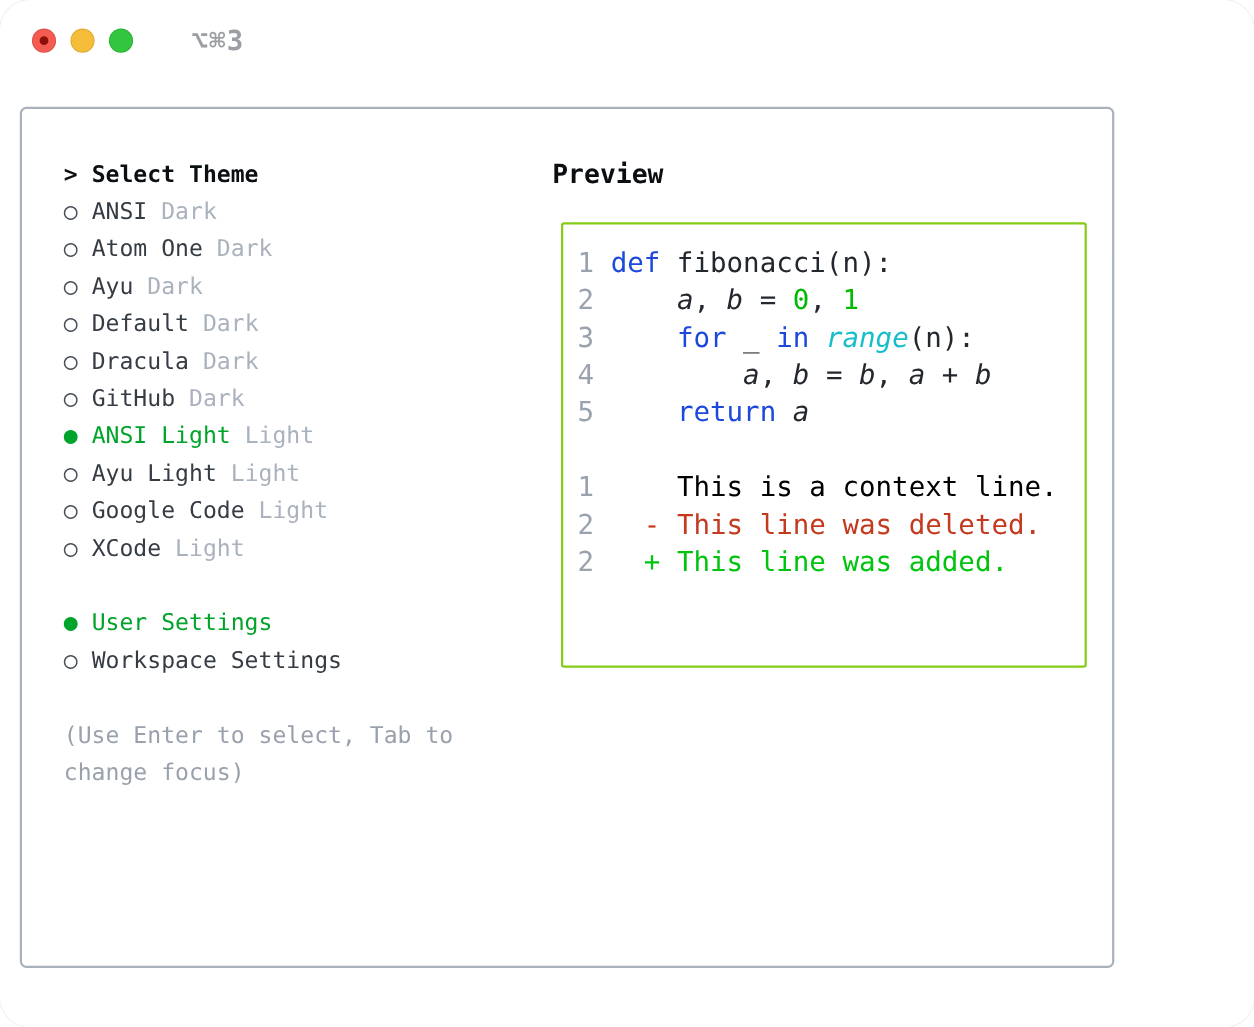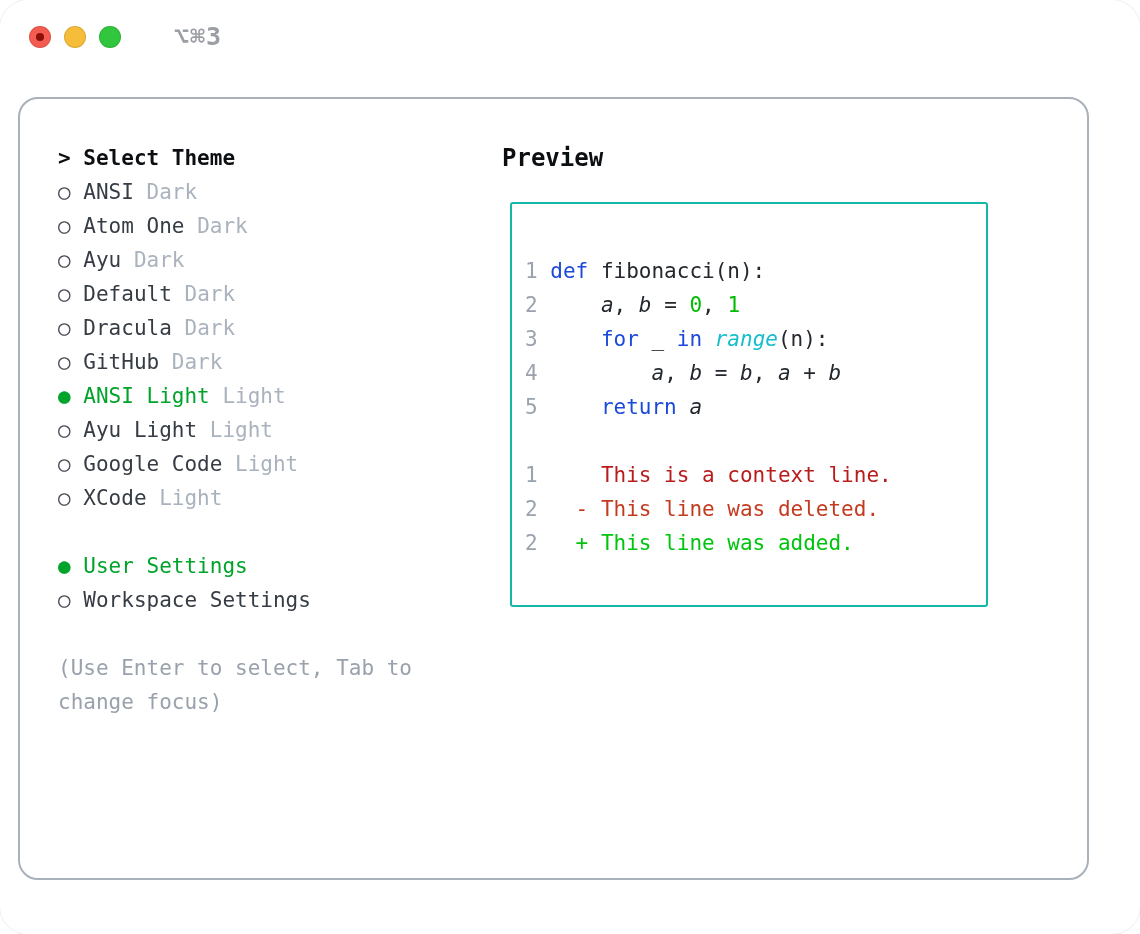--- a/index.html
+++ b/index.html
@@ -20,49 +20,49 @@
     position: relative; box-shadow: inset 0 0 0 1px rgba(0,0,0,0.10); cursor: default; }
   .tl.red { background: #f45c51; }
   .tl.yellow { background: #f6bd3a; }
   .tl.green { background: #32c63e; }
   .tl .dot { position: absolute; left: 7px; top: 7px; width: 8px; height: 8px;
     border-radius: 50%; background: #8c1007; }
   .wtitle { margin-left: 40px; margin-top: -2px; font-size: 25px; line-height: 26px;
     font-weight: bold; color: #9b9ea3; letter-spacing: 1px; }
 
   
-  .panel { position: absolute; left: 18px; top: 97px; width: 1071px; height: 783px;
-    border: 2px solid #a9b1bb; border-radius: 20px; background: #fff; }
+  .panel { position: absolute; left: 18px; top: 97px; width: 995px; height: 783px;
+    border: 2px solid #a9b1bb; border-radius: 6px; background: #fff; }
 
   .left { position: absolute; left: 38px; top: 42px; width: 430px;
     font-size: 21px; line-height: 34px; color: #363c44; }
   .row { white-space: pre; }
   .row .radio { color: #474e57; }
   .row.selected .radio, .row.selected .label { color: #00a42a; }
   .row .tag { color: #a9b2bd; }
   .heading-row { white-space: pre; font-weight: bold; color: #0c0f12; }
   .heading-row .cursor { font-weight: bold; color: #0c0f12; }
   .apply-heading { white-space: pre; color: #15181c; }
   .spacer { height: 34px; }
   .hint { width: 380px; color: #99a1ac; }
 
   .right-heading { position: absolute; left: 482px; top: 42px;
     font-size: 24px; line-height: 34px; font-weight: bold; color: #0c0f12; }
 
   .preview-box { position: absolute; left: 490px; top: 103px; width: 478px; height: 405px;
-    border: 2px solid #14b8a6; border-radius: 3px; background: #fff;
-    padding: 50px 0 0 13px; font-size: 21px; line-height: 34px; overflow: hidden; }
+    border: 2px solid #84cc16; border-radius: 3px; background: #fff;
+    padding: 18px 0 0 13px; font-size: 25px; line-height: 34px; overflow: hidden; }
   .cl { white-space: pre; color: #23272e; }
   .cl .ln { color: #9aa2ad; }
   .tok-kw { color: #1c49db; }
   .tok-builtin { color: #16becb; font-style: italic; }
   .tok-num { color: #00bb00; }
   .tok-var { font-style: italic; color: #23272e; }
   .tok-plain { color: #23272e; }
-  .diff-context { color: #b91c1c; }
+  .diff-context { color: #000000; }
   .diff-deleted { color: #c43a1f; }
   .diff-added { color: #00c40e; }
 </style>
 </head>
 <body>
 
 <div class="window">
 
   <div class="titlebar">
     <span class="tl red">

